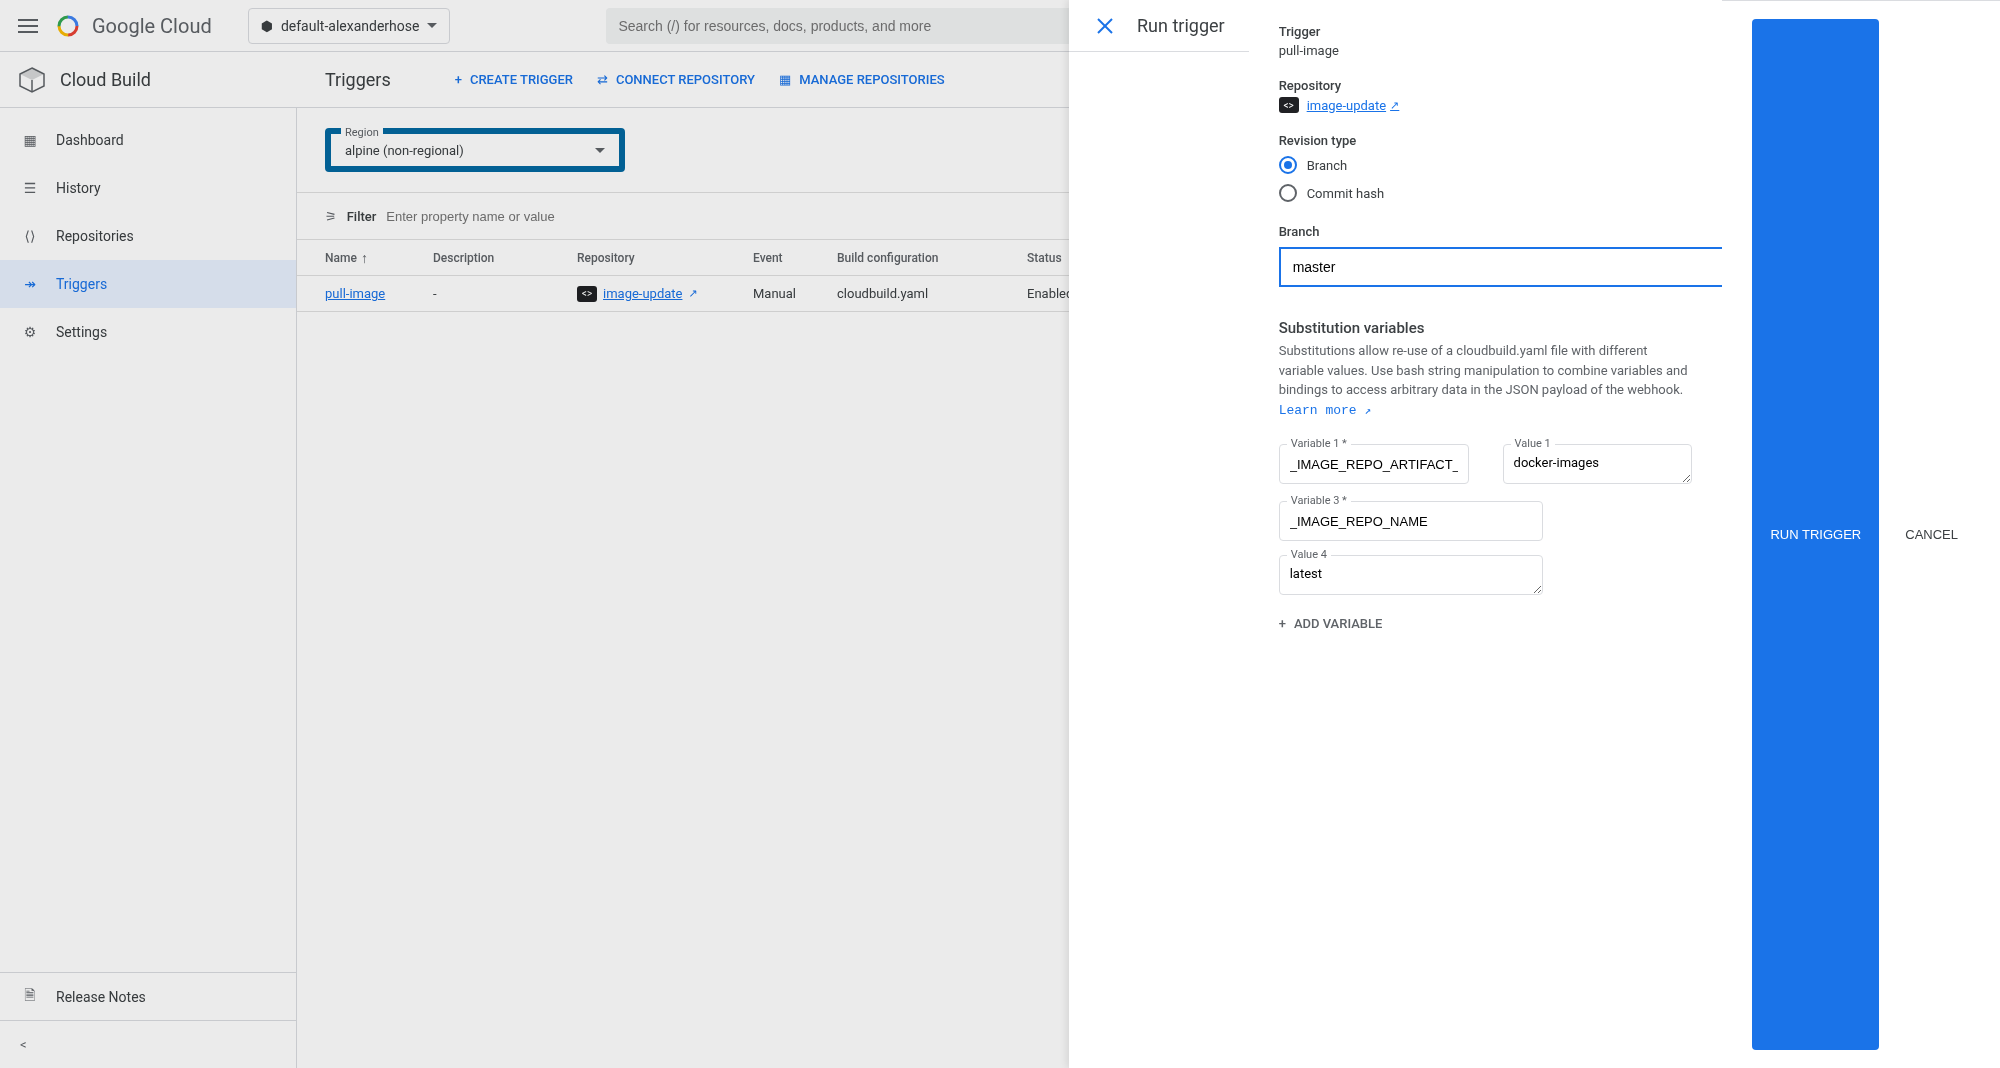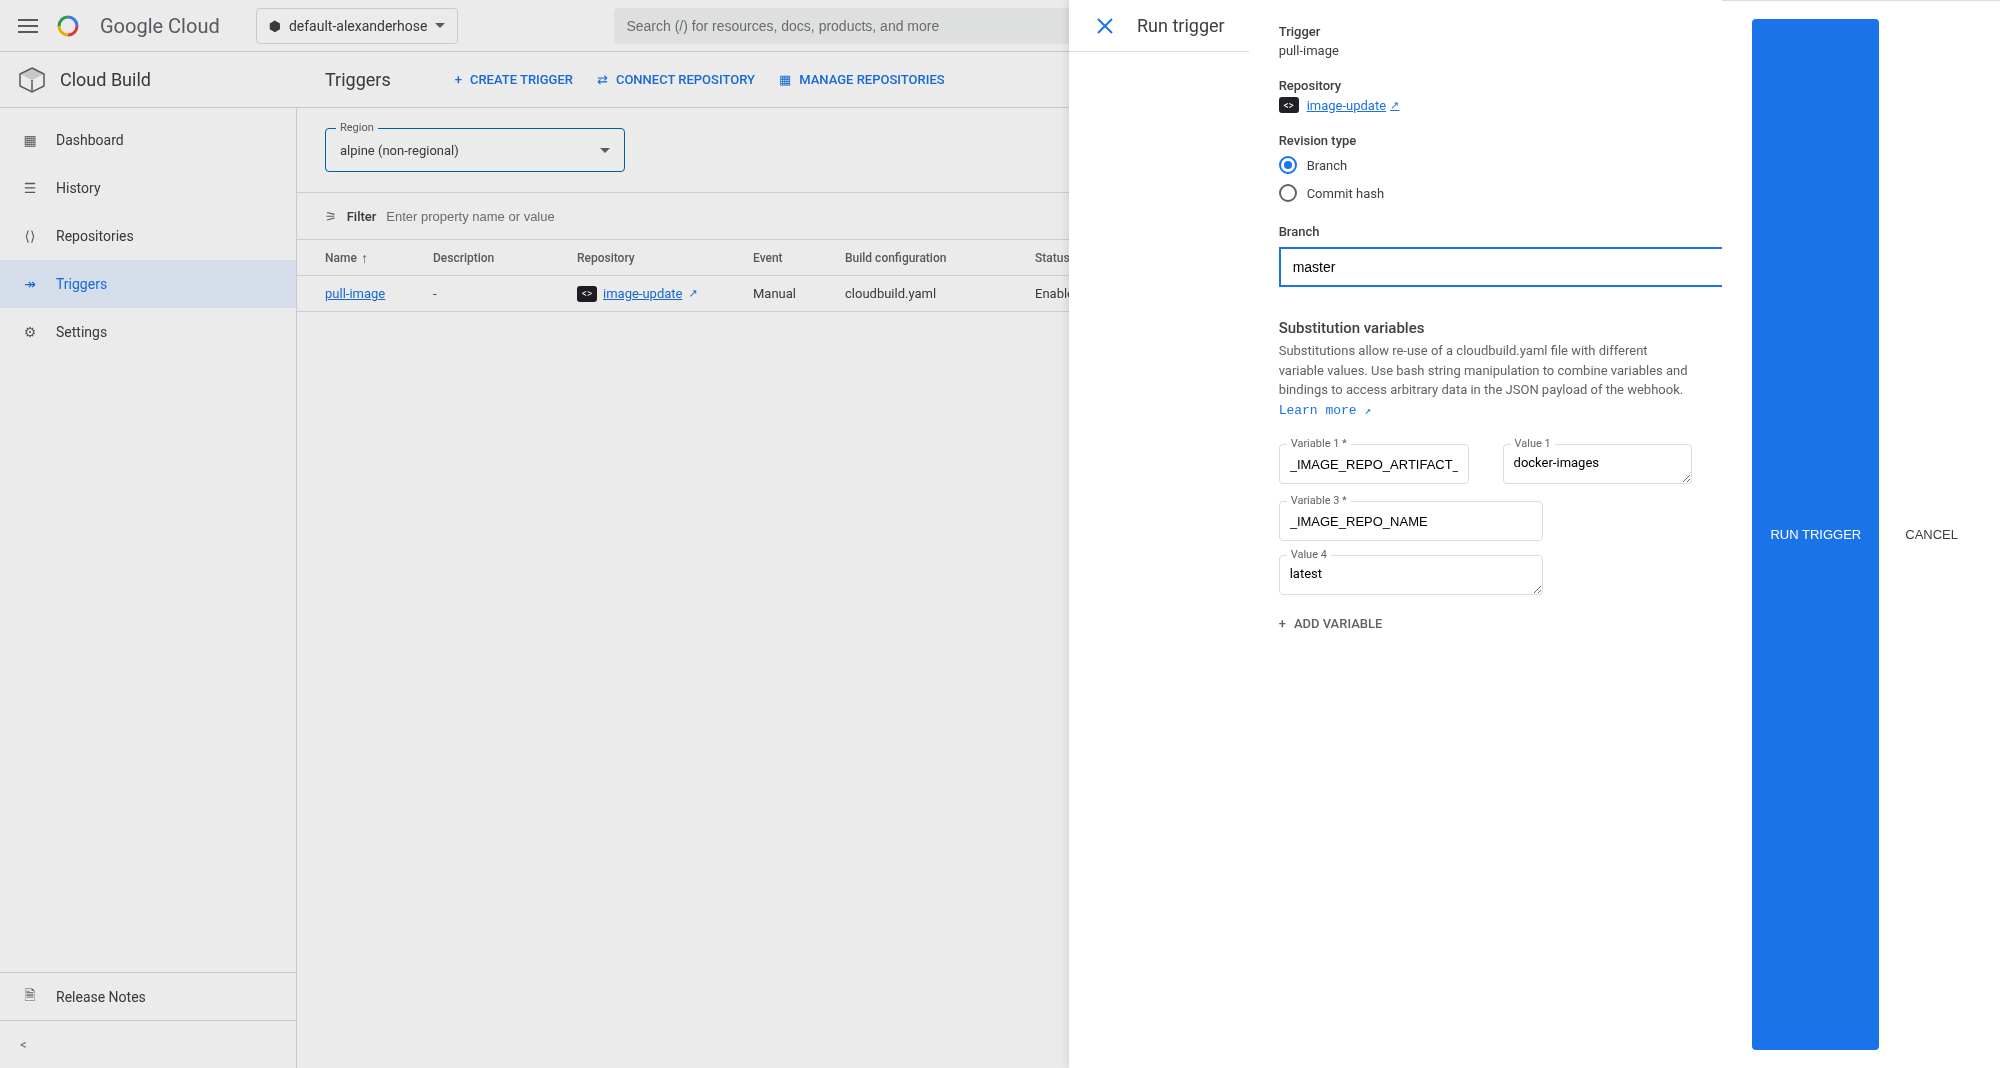--- a/index.html
+++ b/index.html
@@ -18,21 +18,21 @@
 .top-header {
   height: 52px;
   display: flex;
   align-items: center;
   padding: 0 16px;
   border-bottom: 1px solid #dadce0;
   gap: 16px;
 }
 .hamburger-icon { width: 24px; height: 24px; cursor: pointer; display:flex;align-items:center;justify-content:center; }
 .hamburger-icon svg { stroke: #5f6368; }
-.google-cloud-logo { display: flex; align-items: flex-end; gap: 20px; font-size: 20px; color:#5f6368; }
+.google-cloud-logo { display: flex; align-items: flex-end; gap: 12px; font-size: 20px; color:#5f6368; }
 .gc-logo-img { width: 24px; height: 24px; }
 .project-selector {
   display: flex; align-items: center; gap: 8px;
   border: 1px solid #dadce0; border-radius: 4px;
   padding: 6px 12px; height: 36px; cursor: pointer;
   font-size: 14px; color: #3c4043;
 }
 .search-bar {
   flex: 0 0 560px;
   height: 36px;
@@ -85,21 +85,21 @@
 .sidebar-item .icon { width:20px; display:flex; justify-content:center; color:#5f6368; }
 .sidebar-item.active .icon { color: #1a73e8; }
 .sidebar-spacer { flex:1; }
 .sidebar-bottom { border-top: 1px solid #dadce0; }
 .collapse-btn { height: 48px; display:flex; align-items:center; padding: 0 20px; cursor:pointer; color:#5f6368; border-top:1px solid #dadce0;}
 
 
 .content { flex:1; display:flex; flex-direction:column; }
 .region-row { padding: 20px 28px; }
 .region-select {
-  border: 1px solid #0369a1; border-radius: 4px;
+  border: 6px solid #0369a1; border-radius: 4px;
   width: 300px; height: 44px; position:relative;
   display:flex; align-items:center; padding: 0 14px;
   justify-content:space-between; cursor:pointer;
 }
 .region-label {
   position: absolute; top: -8px; left: 10px;
   background: #fff; padding: 0 4px; font-size: 11px; color:#5f6368;
 }
 
 .filter-row {
@@ -115,21 +115,21 @@
   padding: 0 28px; font-size: 12px; font-weight:500; color:#5f6368;
 }
 .table-row {
   display:flex; height: 36px; align-items:center;
   border-bottom: 1px solid #e0e0e0;
   padding: 0 28px; font-size: 13px;
 }
 .col-name { width: 108px; display:flex; align-items:center; gap:4px;}
 .col-desc { width: 144px; }
 .col-repo { width: 176px; display:flex; align-items:center; gap:6px;}
-.col-event { width: 92px; }
+.col-event { width: 84px; }
 .col-build { width: 190px; }
 .col-status { width: 80px; }
 .link { color: #1a73e8; text-decoration: underline; cursor:pointer; }
 .repo-badge {
   background:#202124; color:#fff; width:20px; height:16px;
   border-radius:3px; display:inline-flex; align-items:center; justify-content:center;
   font-size:10px;
 }
 
 

